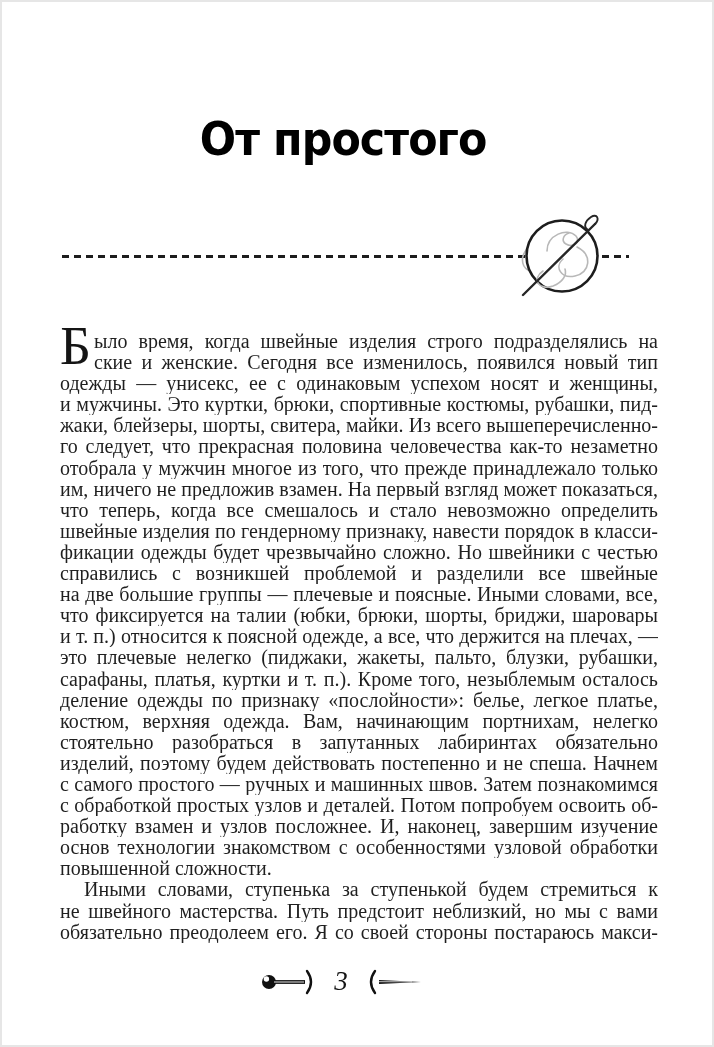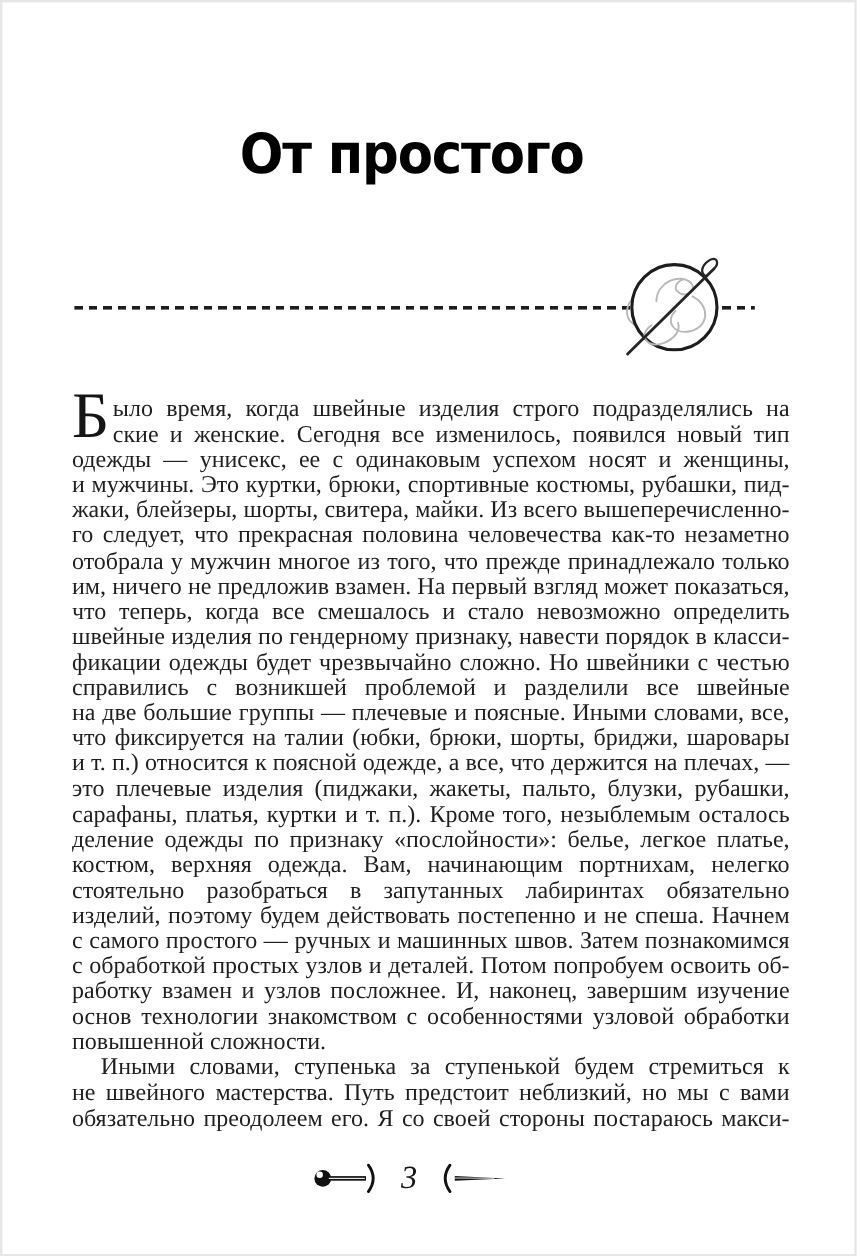--- a/index.html
+++ b/index.html
@@ -11,21 +11,21 @@
     background: #ffffff;
     border: 2px solid #e6e6e6;
     overflow: hidden;
     font-family: "Liberation Serif", "DejaVu Serif", serif;
     color: #1f1f1f;
   }
 
   
   .title {
     position: absolute;
-    top: 103px;
+    top: 114px;
     left: 20px;
     width: 642px;
     text-align: center;
     color: #000;
     font-family: "DejaVu Sans", "Liberation Sans", sans-serif;
     font-weight: 700;
   }
   .title .t-line {
     display: inline-block;
     font-size: 46px;
@@ -154,21 +154,21 @@
         <div class="bodyline">го следует, что прекрасная половина человечества как-то незаметно</div>
         <div class="bodyline">отобрала у мужчин многое из того, что прежде принадлежало только</div>
         <div class="bodyline">им, ничего не предложив взамен. На первый взгляд может показаться,</div>
         <div class="bodyline">что теперь, когда все смешалось и стало невозможно определить</div>
         <div class="bodyline">швейные изделия по гендерному признаку, навести порядок в класси-</div>
         <div class="bodyline">фикации одежды будет чрезвычайно сложно. Но швейники с честью</div>
         <div class="bodyline">справились с возникшей проблемой и разделили все швейные изделия</div>
         <div class="bodyline">на две большие группы — плечевые и поясные. Иными словами, все,</div>
         <div class="bodyline">что фиксируется на талии (юбки, брюки, шорты, бриджи, шаровары</div>
         <div class="bodyline">и т. п.) относится к поясной одежде, а все, что держится на плечах, —</div>
-        <div class="bodyline">это плечевые изделия (пиджаки, жакеты, пальто, блузки, рубашки,</div>
+        <div class="bodyline">это плечевые нелегко (пиджаки, жакеты, пальто, блузки, рубашки,</div>
         <div class="bodyline">сарафаны, платья, куртки и т. п.). Кроме того, незыблемым осталось</div>
         <div class="bodyline">деление одежды по признаку «послойности»: белье, легкое платье,</div>
         <div class="bodyline">костюм, верхняя одежда. Вам, начинающим портнихам, нелегко само-</div>
         <div class="bodyline">стоятельно разобраться в запутанных лабиринтах обязательно швейных</div>
         <div class="bodyline">изделий, поэтому будем действовать постепенно и не спеша. Начнем</div>
         <div class="bodyline">с самого простого — ручных и машинных швов. Затем познакомимся</div>
         <div class="bodyline">с обработкой простых узлов и деталей. Потом попробуем освоить об-</div>
         <div class="bodyline">работку взамен и узлов посложнее. И, наконец, завершим изучение</div>
         <div class="bodyline">основ технологии знакомством с особенностями узловой обработки</div>
         <div class="bodyline endline">повышенной сложности.</div>

